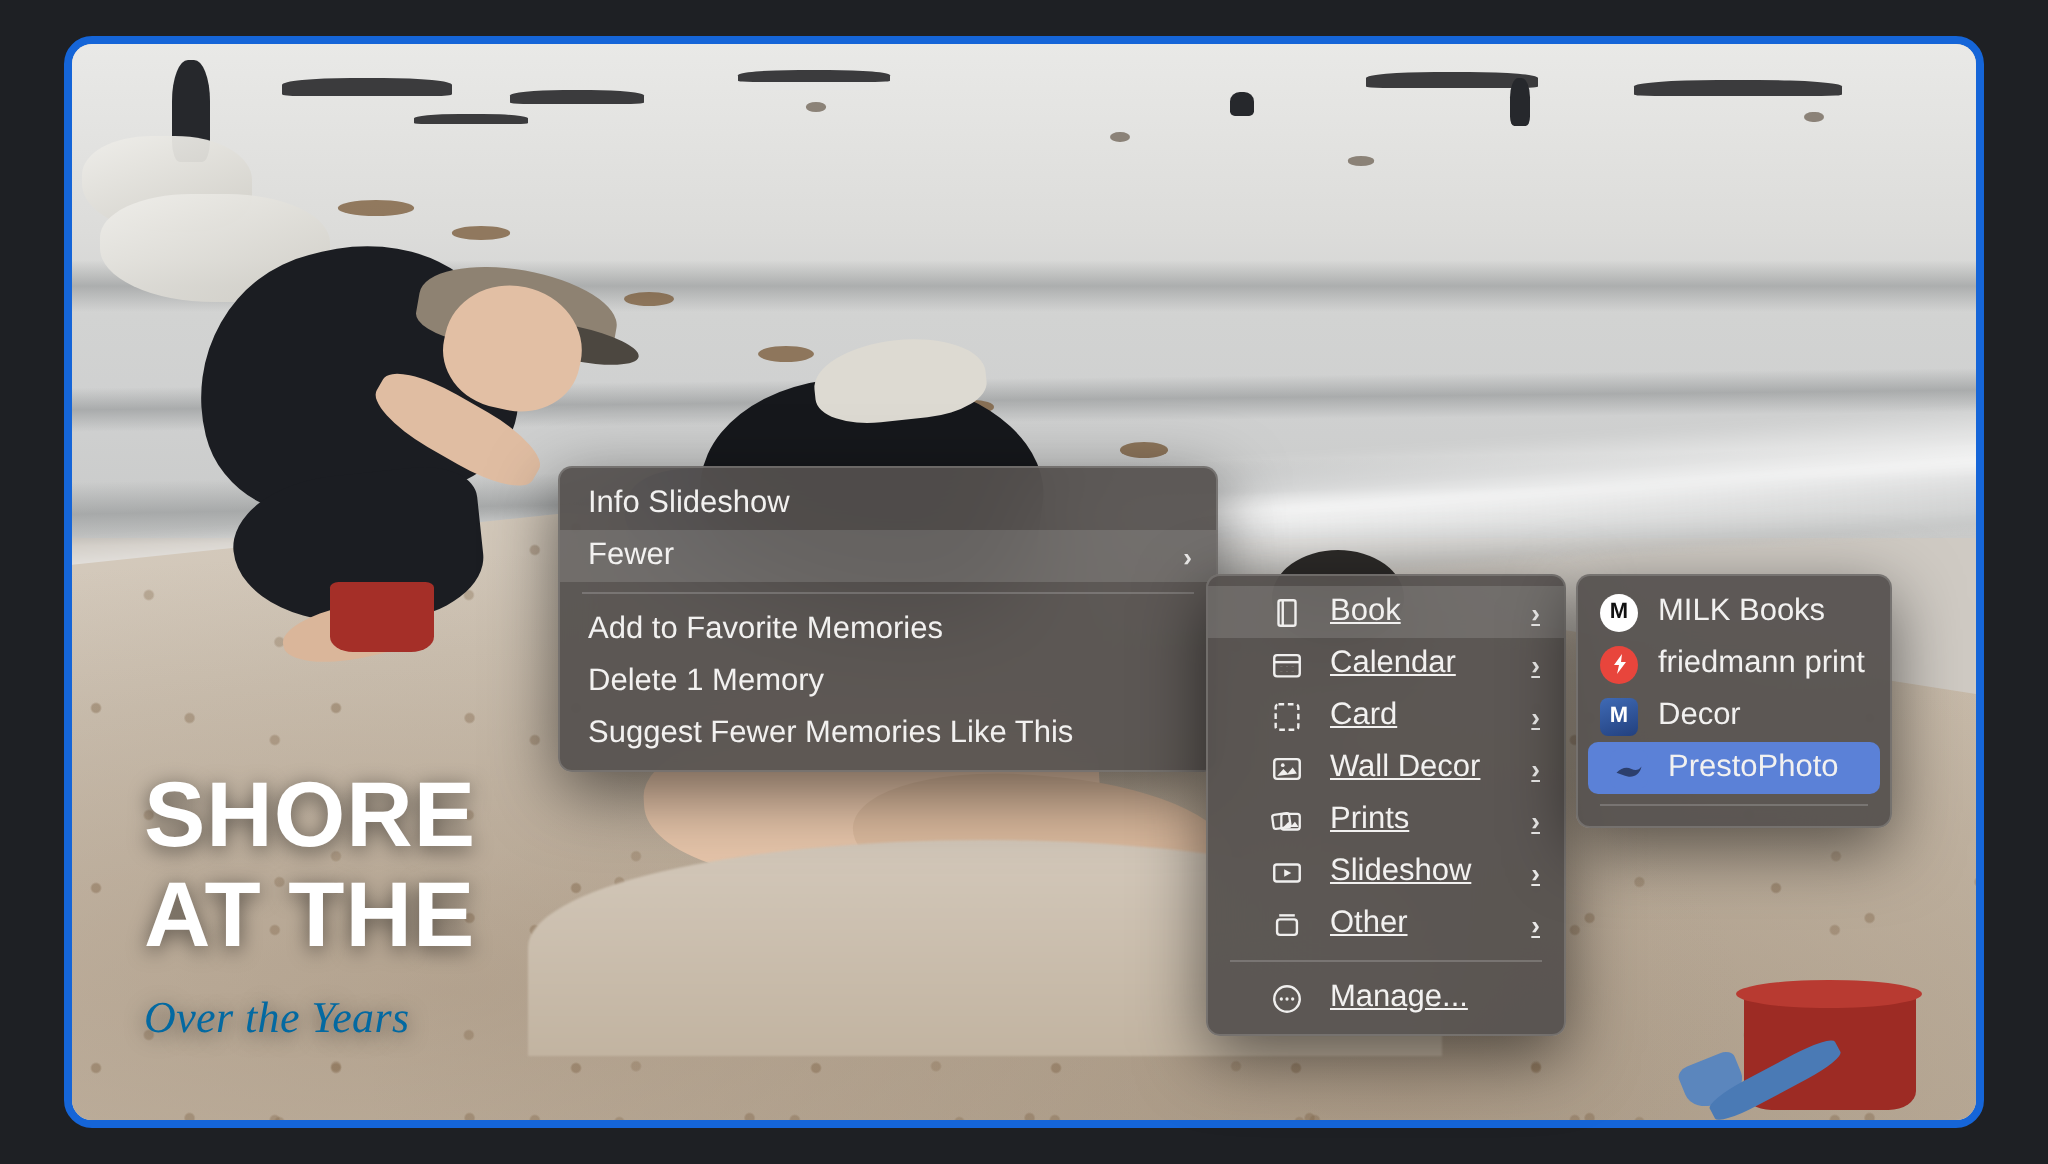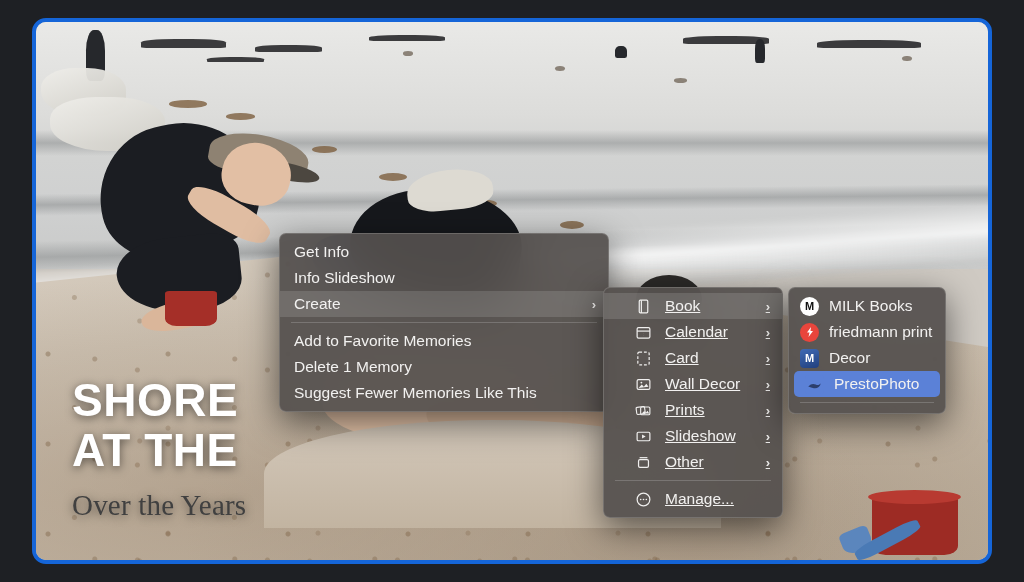--- a/index.html
+++ b/index.html
@@ -165,22 +165,22 @@
   
   #memory-overlay{
     position:absolute; left:36px; bottom:38px; z-index:3;
     text-shadow:0 2px 10px rgba(0,0,0,.55);
   }
   #memory-overlay .mt-line{
     color:#ffffff; font-weight:bold; font-size:46px; line-height:50px;
     letter-spacing:.5px;
   }
   #memory-overlay .mt-sub{
-    color:#404040; font-family:"Liberation Serif", serif;
-    font-size:29px; margin-top:14px; letter-spacing:.2px;
+    color:#0369a1; font-family:"Liberation Serif", serif;
+    font-size:22px; margin-top:14px; letter-spacing:.2px;font-style:italic;
   }
 
   
   .menu{
     position:absolute; z-index:20;
     background:rgba(84,80,78,.93);
     border:.5px solid rgba(255,255,255,.16);
     border-radius:7px;
     box-shadow:0 10px 34px rgba(0,0,0,.55);
     padding:5px 0;
@@ -289,27 +289,24 @@
 
     <div id="memory-overlay">
       <div class="mt-line">SHORE</div>
       <div class="mt-line">AT THE</div>
       <div class="mt-sub">Over the Years</div>
     </div>
   </div>
 
   <div class="menu" id="menu-primary">
     <div class="mi">
-      <span class="lbl">Get Info</span>
-    </div>
-    <div class="mi">
       <span class="lbl">Info Slideshow</span>
     </div>
     <div class="mi sel-grey">
-      <span class="lbl">Create</span>
+      <span class="lbl">Fewer</span>
       <span class="chev">›</span>
     </div>
     <div class="sep"></div>
     <div class="mi">
       <span class="lbl">Add to Favorite Memories</span>
     </div>
     <div class="mi">
       <span class="lbl">Delete 1 Memory</span>
     </div>
     <div class="mi">

